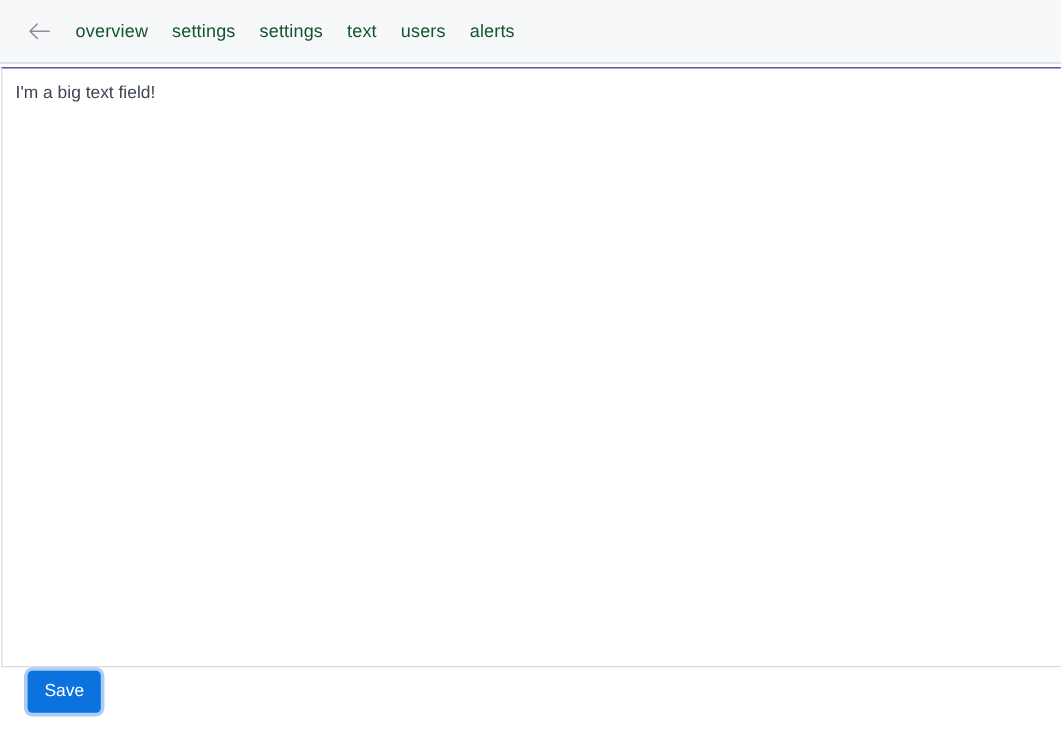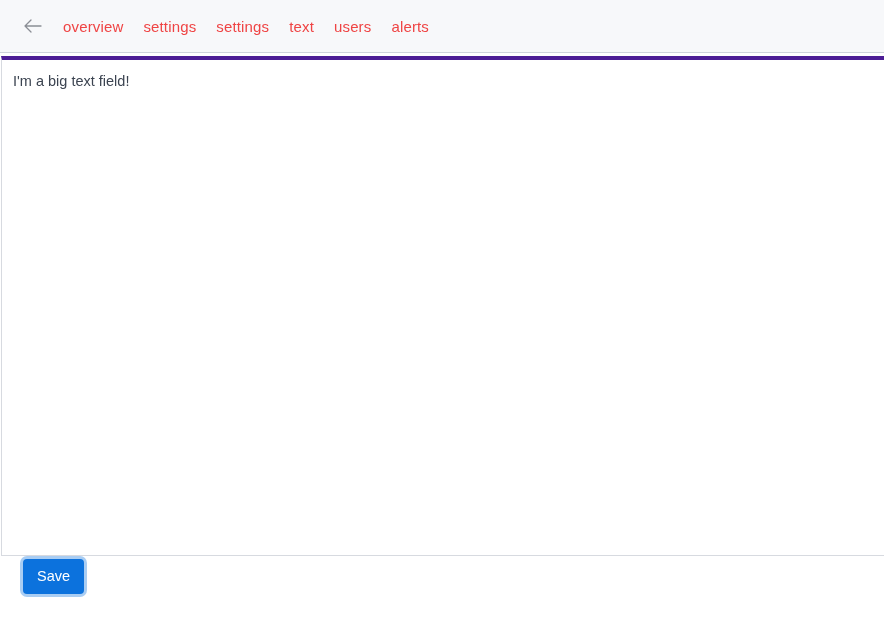--- a/index.html
+++ b/index.html
@@ -49,42 +49,42 @@
   .back-button svg {
     display: block;
   }
 
   .navlinks {
     display: flex;
     align-items: center;
     gap: 0px;
   }
   .navlink {
-    color: #ef4444;
+    color: #14532d;
     font-size: 15px;
     line-height: 19px;
     padding: 2px 10px;
     cursor: pointer;
     white-space: nowrap;
     letter-spacing: 0.15px;
     text-align: center;
   }
 
   
   .editor-area {
     position: absolute;
     left: 1px;
     top: 56px;
     width: 883px;
     height: 500px;
     box-sizing: border-box;
     background: #ffffff;
     border: 1px solid #d7dae0;
     border-right: none;
-    border-top: 4px solid #4c1d95;
+    border-top: 1px solid #4c1d95;
   }
   .editor-text {
     position: absolute;
     left: 11px;
     top: 11px;
     right: 8px;
     font-size: 14.5px;
     line-height: 20px;
     color: #3c4451;
     white-space: pre-wrap;

